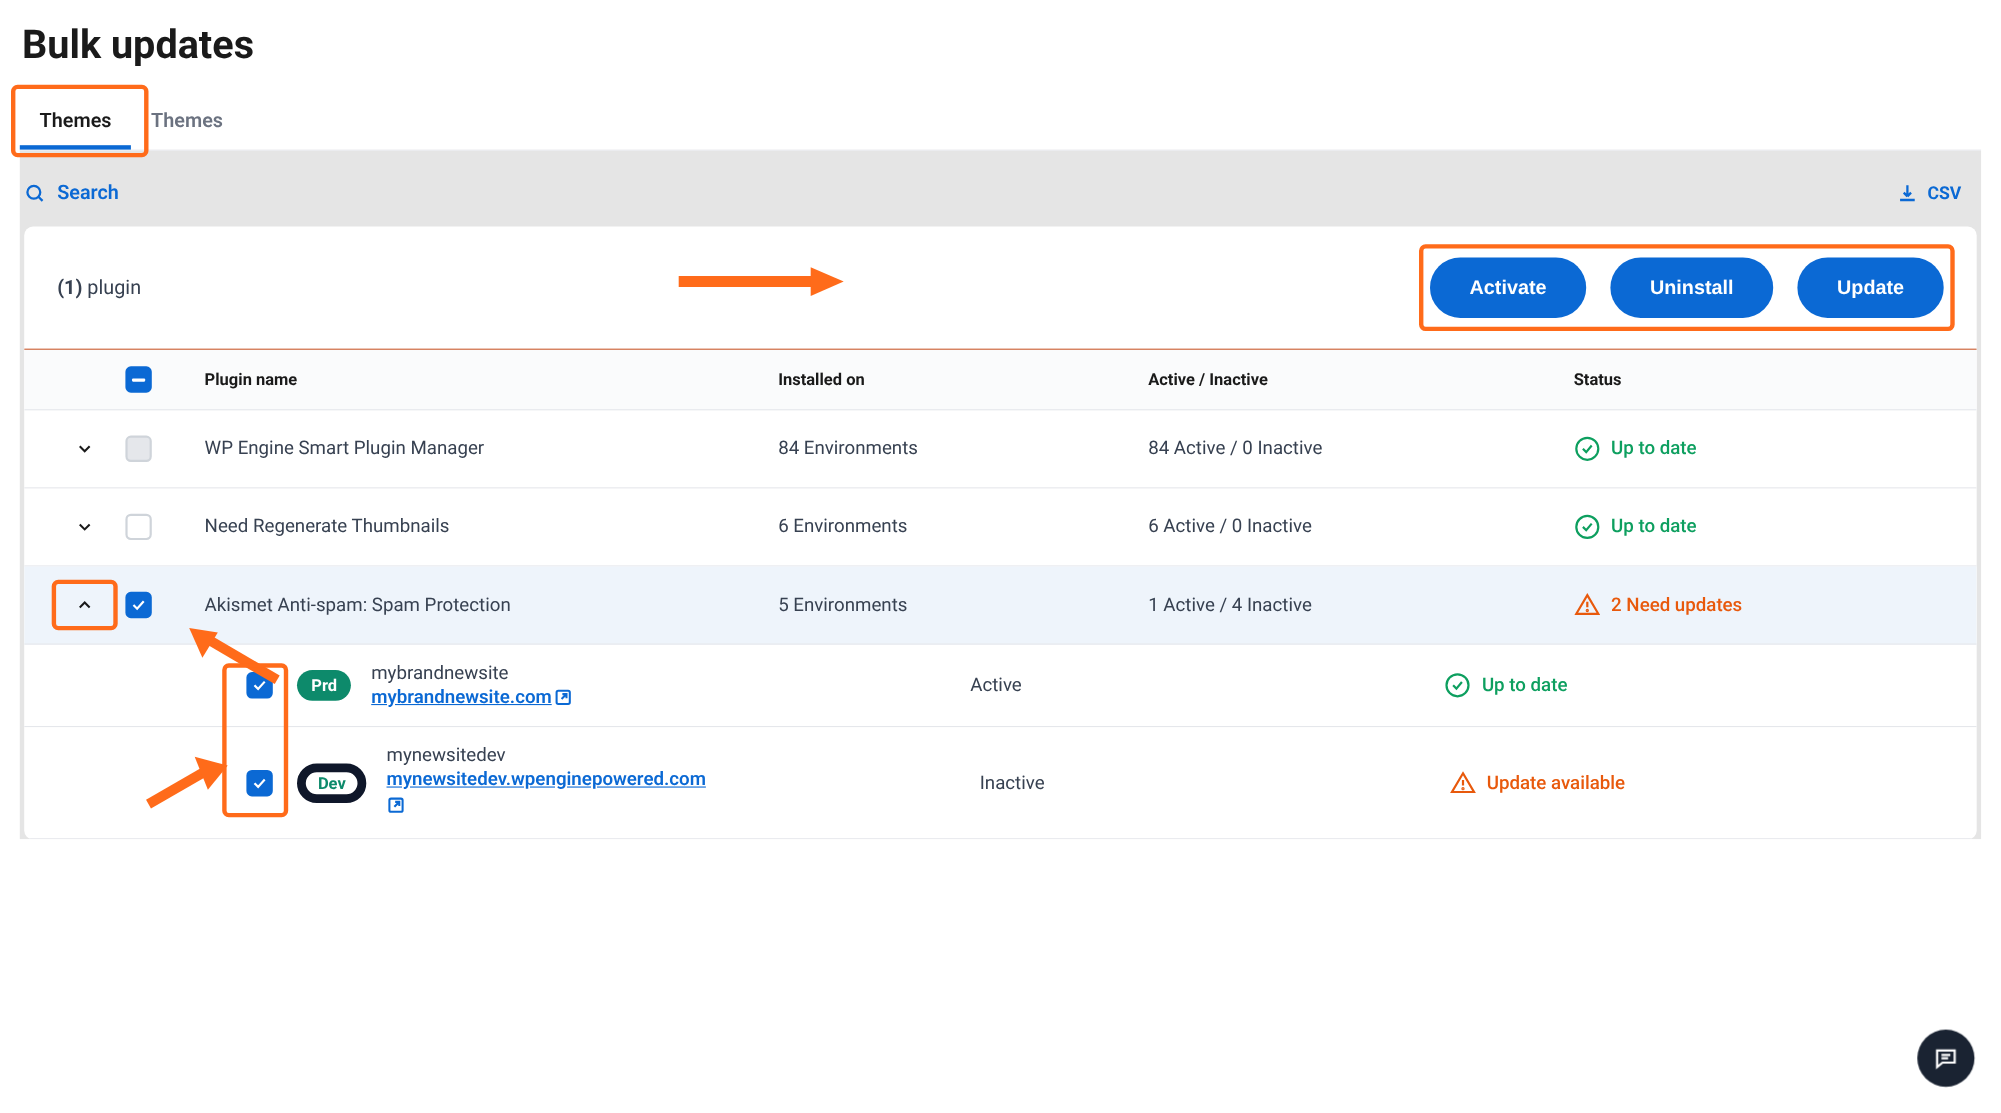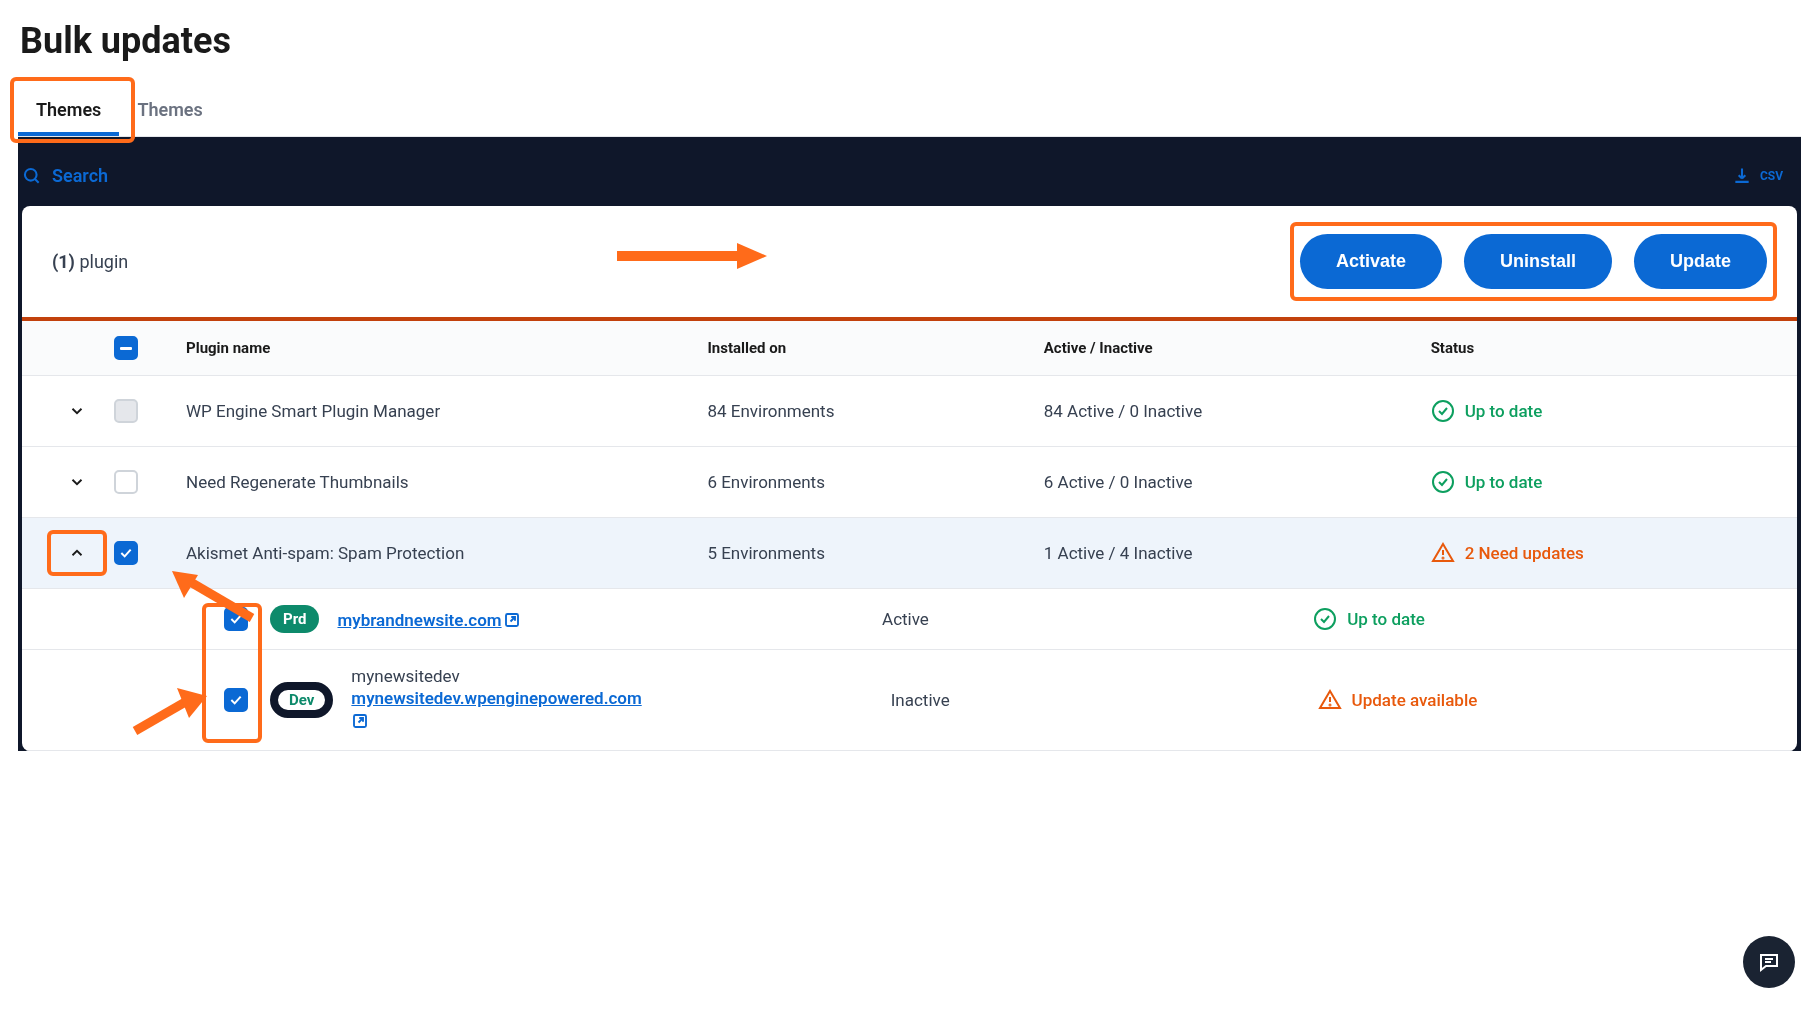--- a/index.html
+++ b/index.html
@@ -5,29 +5,29 @@
     * { margin: 0; padding: 0; box-sizing: border-box; }
     body { font-family: -apple-system, BlinkMacSystemFont, "Segoe UI", Roboto, sans-serif; background: #fff; color: #1a1a1a; }
     
     .page-container { padding: 0 18px; }
     .page-title { font-size: 36px; font-weight: 700; color: #1a1a1a; margin: 20px 0 25px 2px; }
     
     .tabs-row { display: flex; gap: 0; border-bottom: 1px solid #e5e7eb; position: relative; }
     .tab { padding: 12px 18px; font-size: 18px; font-weight: 600; color: #6b7280; cursor: pointer; border-bottom: 4px solid transparent; }
     .tab.active { color: #1a1a1a; border-bottom-color: #0b69d4; }
     
-    .content-area { background: #0f172a; padding: 14px 0 0 0; }
+    .content-area { background: #e5e5e5; padding: 14px 0 0 0; }
     
     .toolbar { display: flex; justify-content: space-between; align-items: center; padding: 14px 18px 20px 4px; }
     .search-link { display: flex; align-items: center; gap: 10px; color: #0b69d4; font-size: 18px; font-weight: 600; cursor: pointer; }
-    .csv-link { display: flex; align-items: center; gap: 8px; color: #0b69d4; font-size: 12px; font-weight: 700; cursor: pointer; }
+    .csv-link { display: flex; align-items: center; gap: 8px; color: #0b69d4; font-size: 16px; font-weight: 700; cursor: pointer; }
     
     .card { background: #fff; margin: 0 4px; border-radius: 8px; overflow: hidden; }
     
-    .card-header { display: flex; justify-content: space-between; align-items: center; padding: 28px 30px; border-bottom: 4px solid #c2410c; gap: 45px; }
+    .card-header { display: flex; justify-content: space-between; align-items: center; padding: 28px 30px; border-bottom: 1px solid #c2410c; gap: 45px; }
     .selection-count { font-size: 18px; color: #374151; }
     .selection-count b { font-weight: 700; }
     
     .action-buttons { display: flex; gap: 22px; }
     .btn-pill { background: #0b69d4; color: #fff; border: none; border-radius: 999px; padding: 17px 36px; font-size: 18px; font-weight: 600; cursor: pointer; }
     
     .table-header { display: flex; align-items: center; padding: 15px 30px; border-bottom: 1px solid #e5e7eb; font-size: 15px; font-weight: 700; color: #1a1a1a; background: #fafbfc; }
     .col-expand { width: 50px; display: flex; justify-content: center; }
     .col-check { width: 48px; display: flex; justify-content: center; align-items: center; }
     .col-name { flex: 1.55; padding-left: 36px; }
@@ -221,20 +221,21 @@
         <div class="sub-spacer"></div>
         <div class="sub-check">
           <div class="checkbox checked">
             <svg class="checkmark" width="16" height="16" viewBox="0 0 24 24" fill="none" stroke-width="4">
                 <polyline points="5 12 10 17 19 7"></polyline>
               </svg>
           </div>
         </div>
         <span class="env-badge env-prd">Prd</span>
         <div class="site-block">
+          <div class="site-name">mybrandnewsite</div>
           <div class="site-url">
             <a href="#">mybrandnewsite.com</a>
             <svg class="ext-icon" width="18" height="18" viewBox="0 0 24 24" fill="none" stroke="#0b69d4" stroke-width="2.5">
                 <rect x="4" y="4" width="16" height="16" rx="2"></rect>
                 <path d="M10 14 L16 8 M11 8h5v5"></path>
               </svg>
           </div>
         </div>
         <div class="sub-active">Active</div>
         <div class="sub-status">

